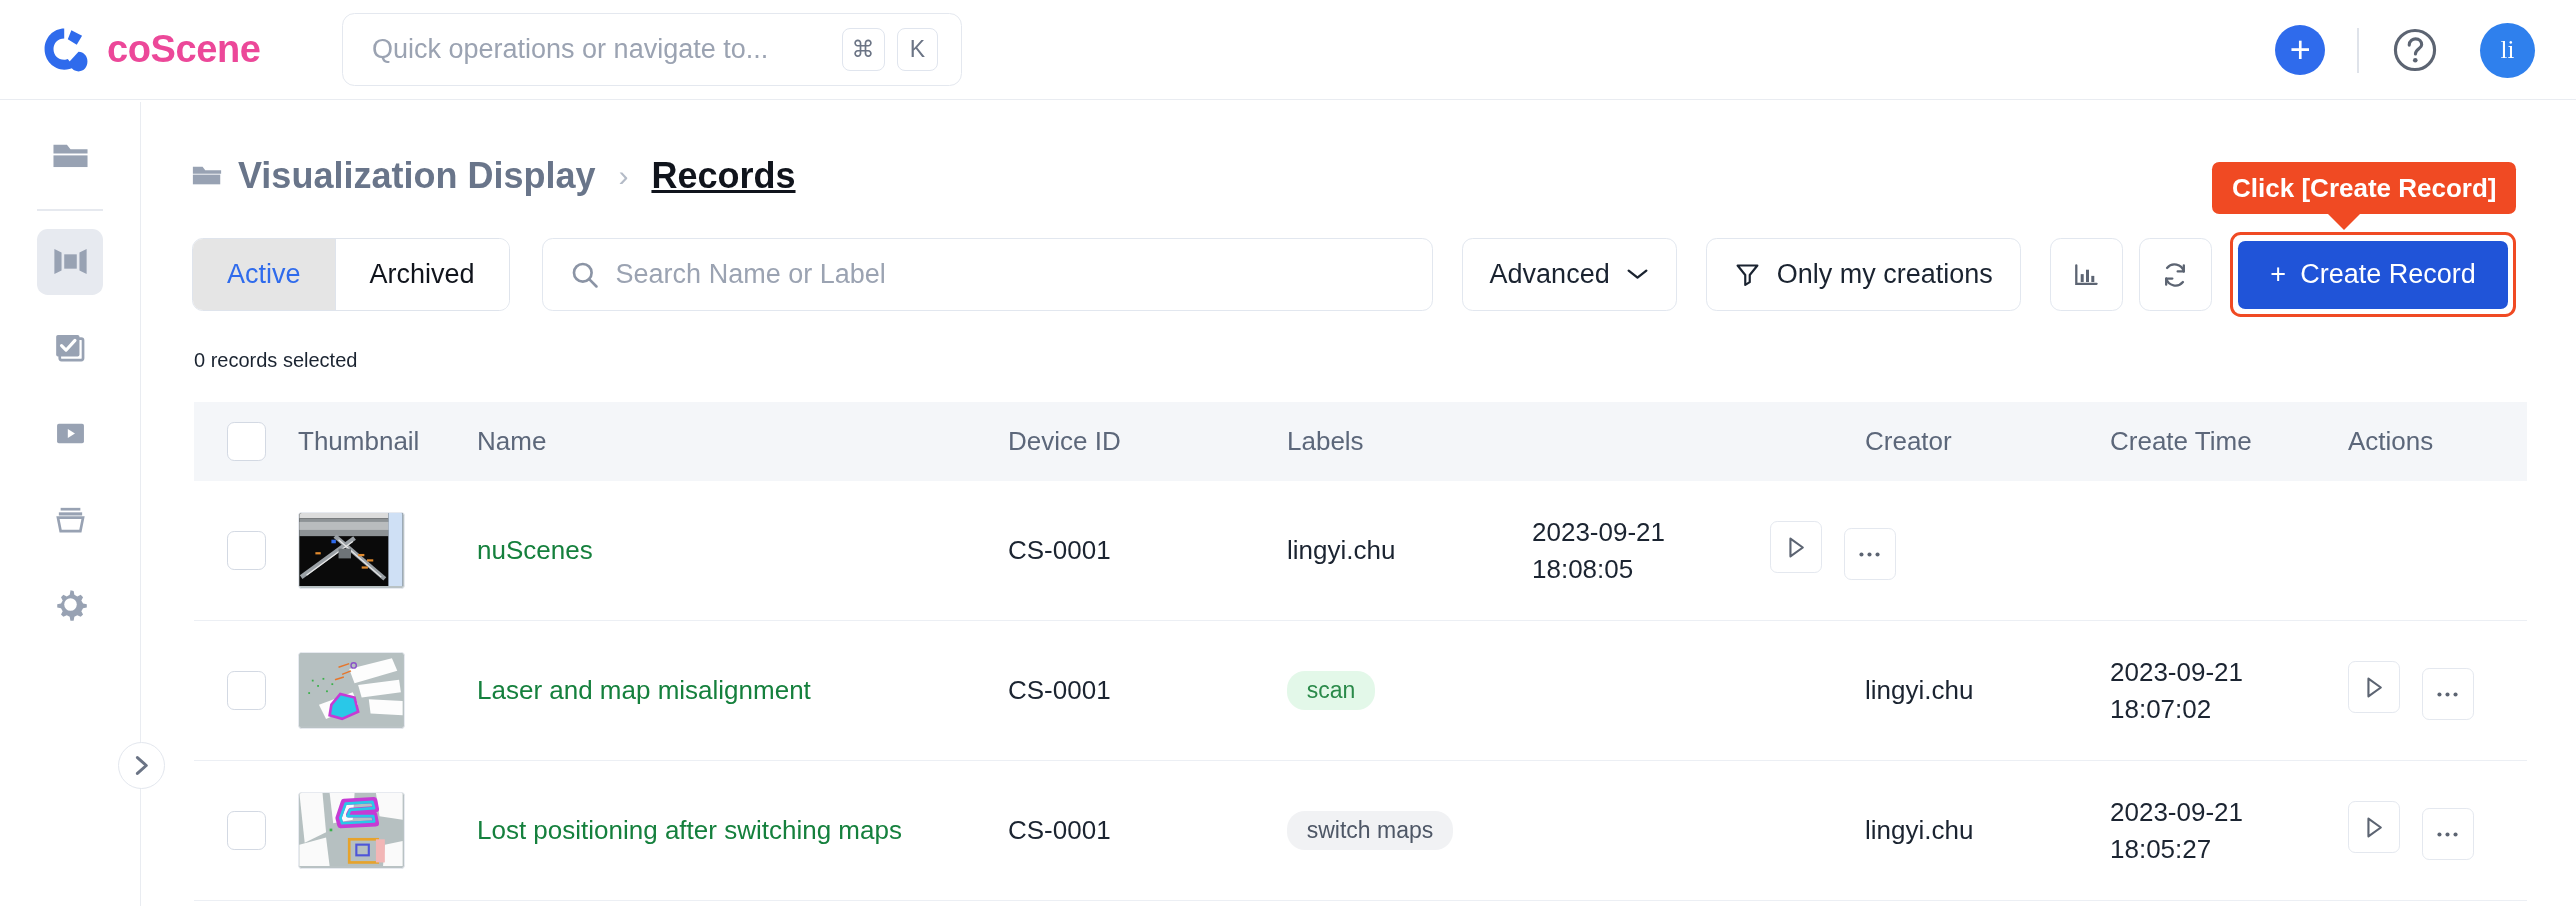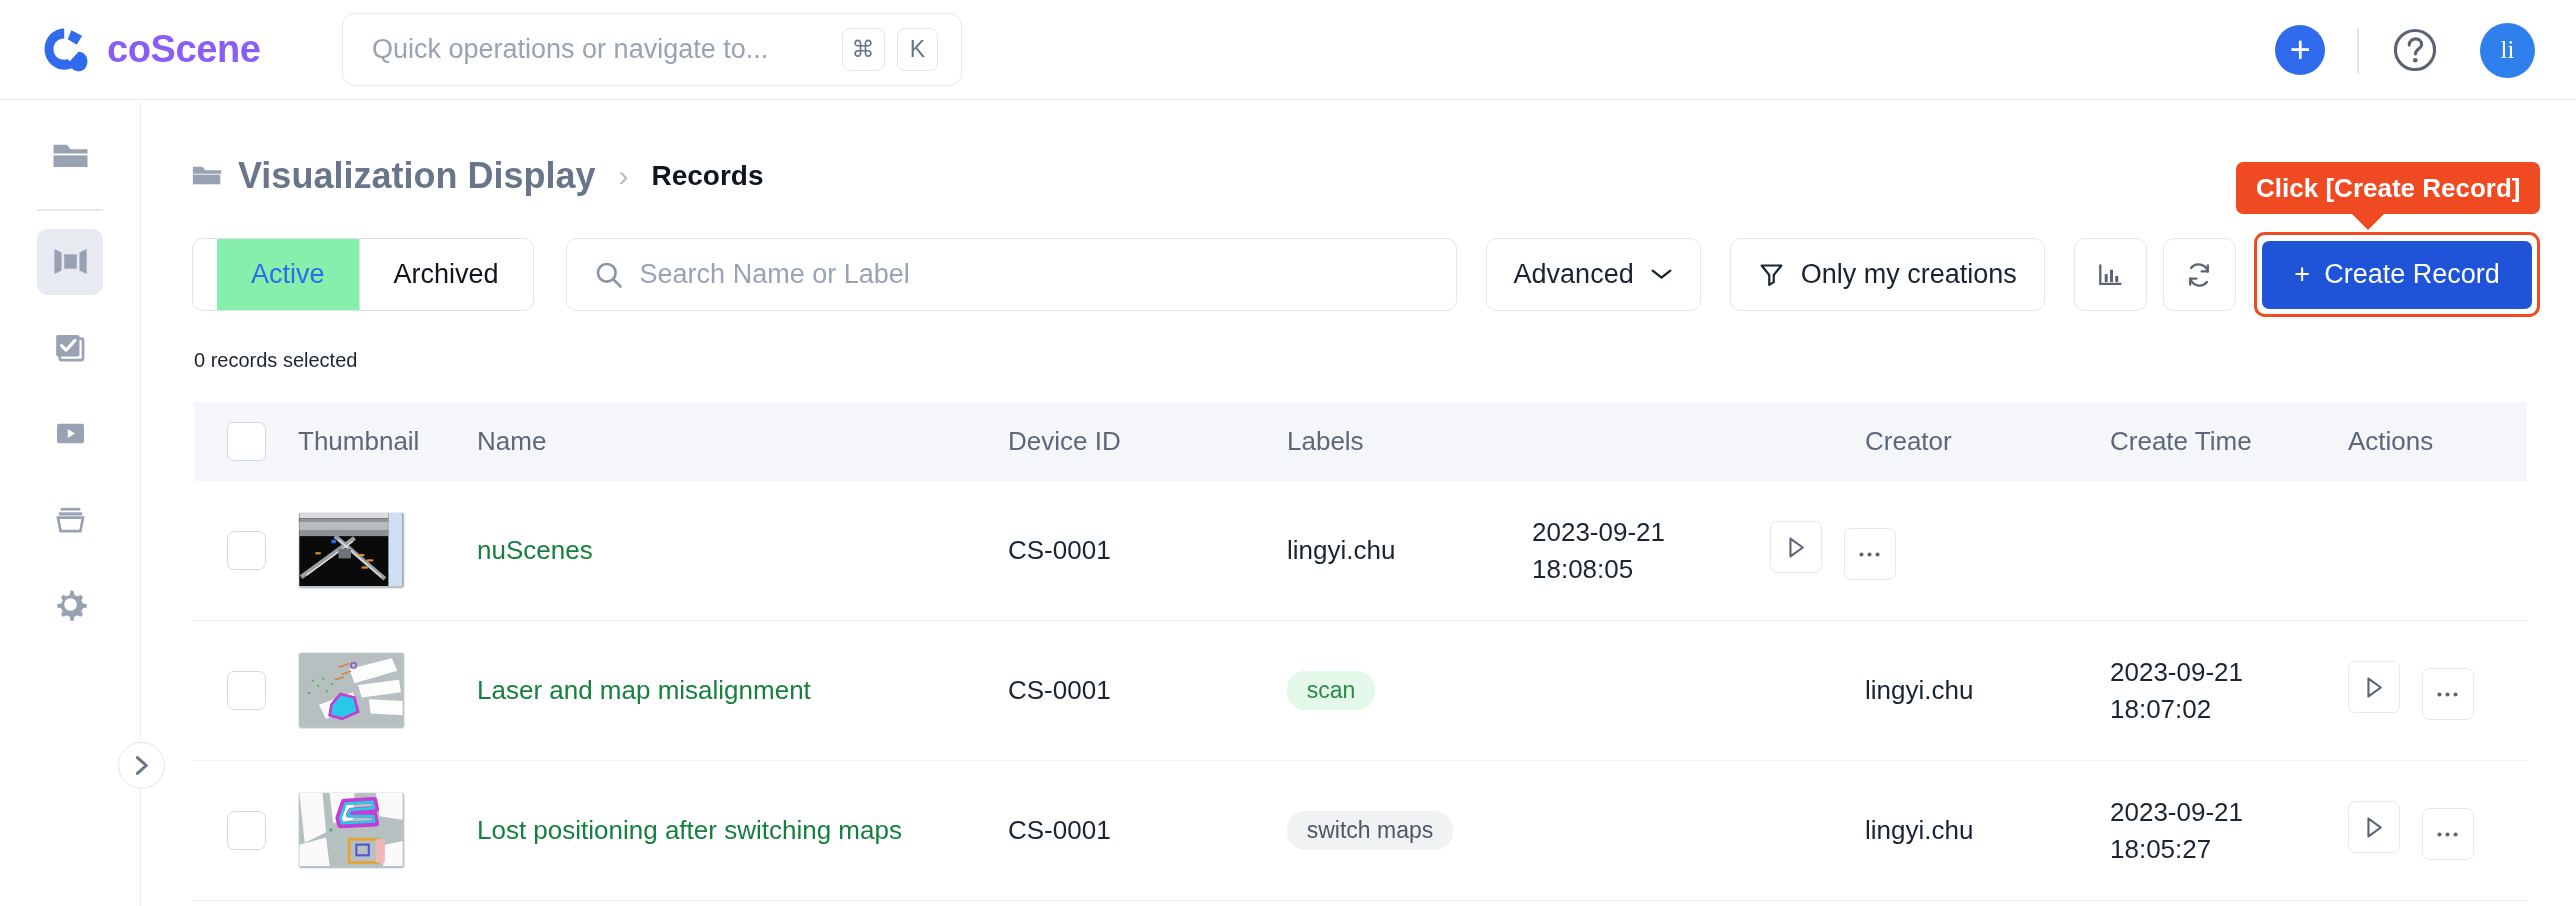--- a/index.html
+++ b/index.html
@@ -17,21 +17,21 @@
     width: 2576px; height: 100px;
     background: #ffffff;
     border-bottom: 1.8px solid #e9ecf1;
     display: flex; align-items: center;
   }
   .brand { display: flex; align-items: center; margin-left: 41px; }
   .brand-logo { width: 50px; height: 50px; flex: 0 0 50px; }
   .brand-name {
     margin-left: 16px;
     font-size: 38px; font-weight: 700; letter-spacing: -0.4px;
-    color: #8b5cf6;
+    color: #ec4899;
   }
 
   .omnibox {
     position: absolute; left: 342px; top: 13.4px;
     width: 620px; height: 73px;
     border: 1.8px solid #e4e8ef; border-radius: 12.5px;
     background: #ffffff;
     display: flex; align-items: center;
   }
   .omnibox-placeholder {
@@ -94,34 +94,34 @@
   
   .main { position: absolute; left: 144px; top: 102px; width: 2433px; height: 805px; background:#fff; }
 
   .breadcrumb {
     display: flex; align-items: center;
     margin: 50px 0 0 48px; height: 47px;
   }
   .crumb-folder { width: 30px; height: 27px; margin-right: 16px; }
   .crumb-parent { font-size: 36px; font-weight: 700; color: #69758a; cursor: pointer; }
   .crumb-sep { font-size: 30px; color: #b4bbc7; margin: 0 23px; font-weight: 400; }
-  .crumb-current { font-size: 28px; font-weight: 700; color: #10141c; }
+  .crumb-current { font-size: 36px; font-weight: 700; color: #10141c; text-decoration: underline; }
 
   
   .toolbar {
     display: flex; align-items: center;
     margin: 39px 0 0 48px; height: 73px;
   }
   .segmented { display: flex; height: 73px; border: 1.8px solid #dfe4ec; border-radius: 10.7px; overflow: hidden; }
   .seg {
     display: flex; align-items: center; justify-content: center;
     padding: 0 34px; font-size: 27px; color: #10141c;
     background: #fff; cursor: pointer;
   }
-  .seg.active { background: #86efac; color: #2f6bec; margin-left: 24px; }
+  .seg.active { background: #e5e5e5; color: #2f6bec; }
   .seg + .seg { border-left: 1.8px solid #dfe4ec; }
 
   .searchbox {
     margin-left: 32px; width: 891px; height: 73px;
     border: 1.8px solid #e2e7ef; border-radius: 10.7px;
     background: #fff; display: flex; align-items: center;
   }
   .searchbox svg { margin: 0 16px 0 27px; }
   .searchbox .ph { font-size: 27px; color: #9ba3b2; }
 

